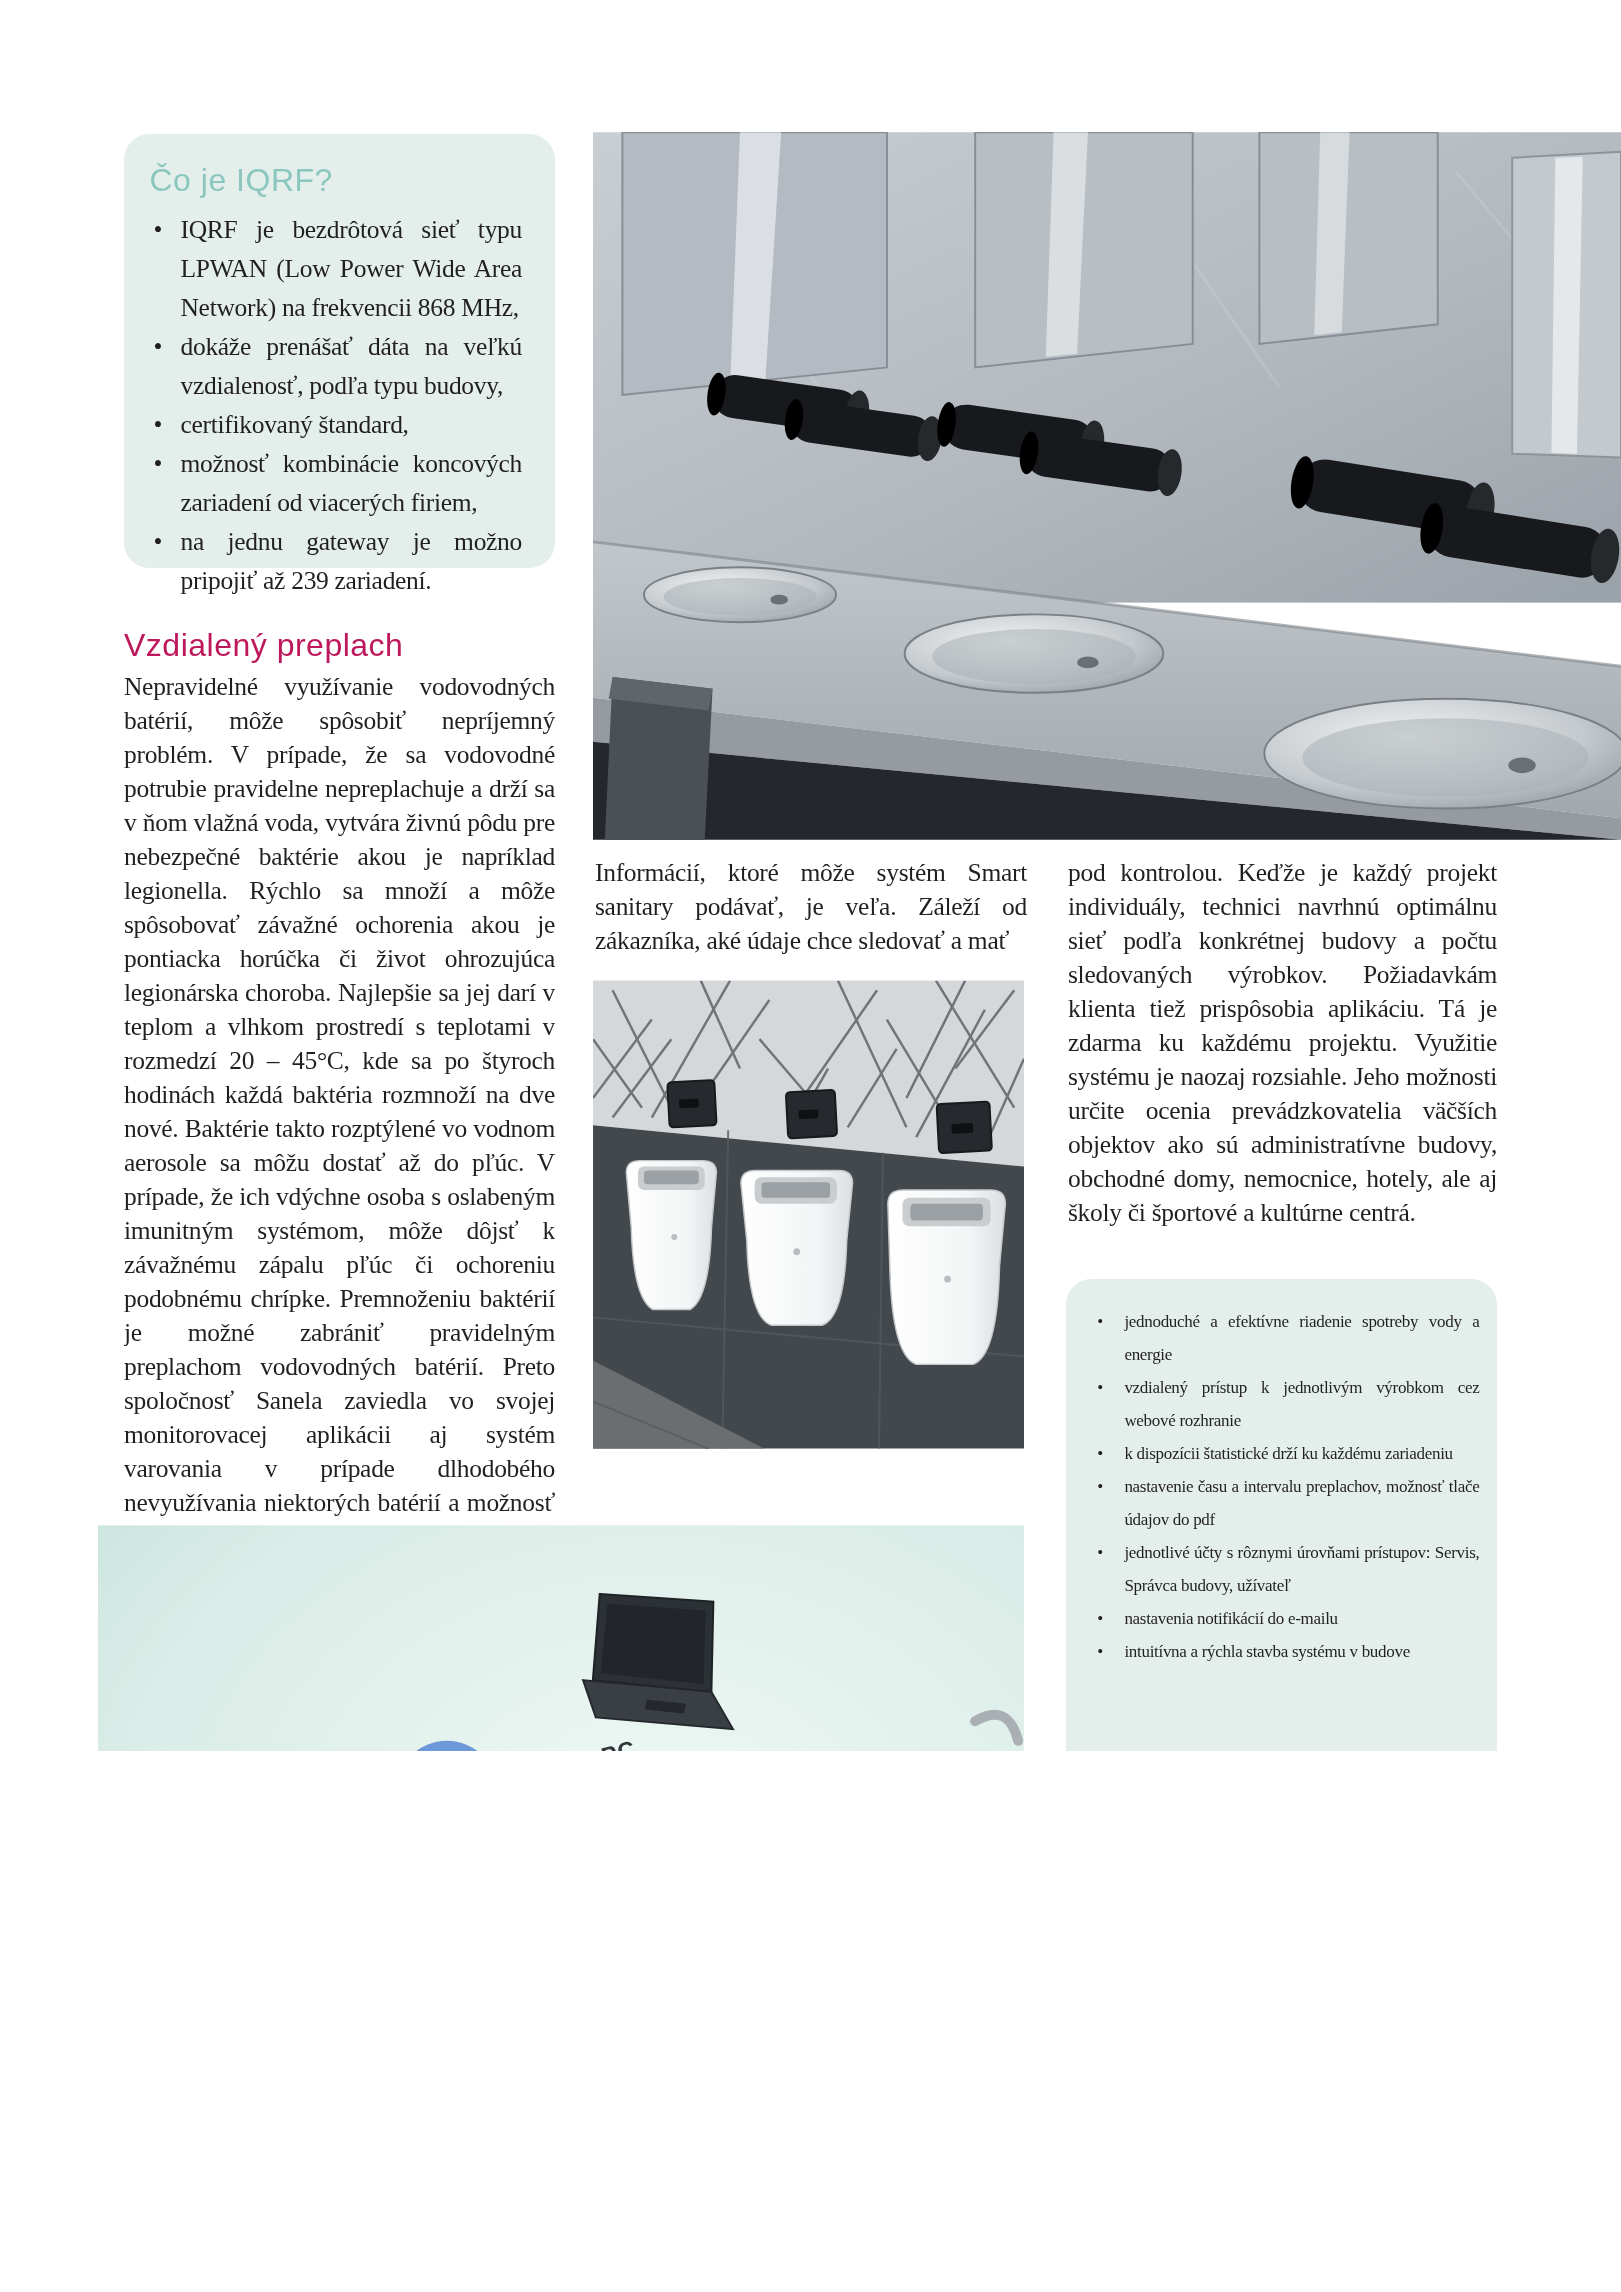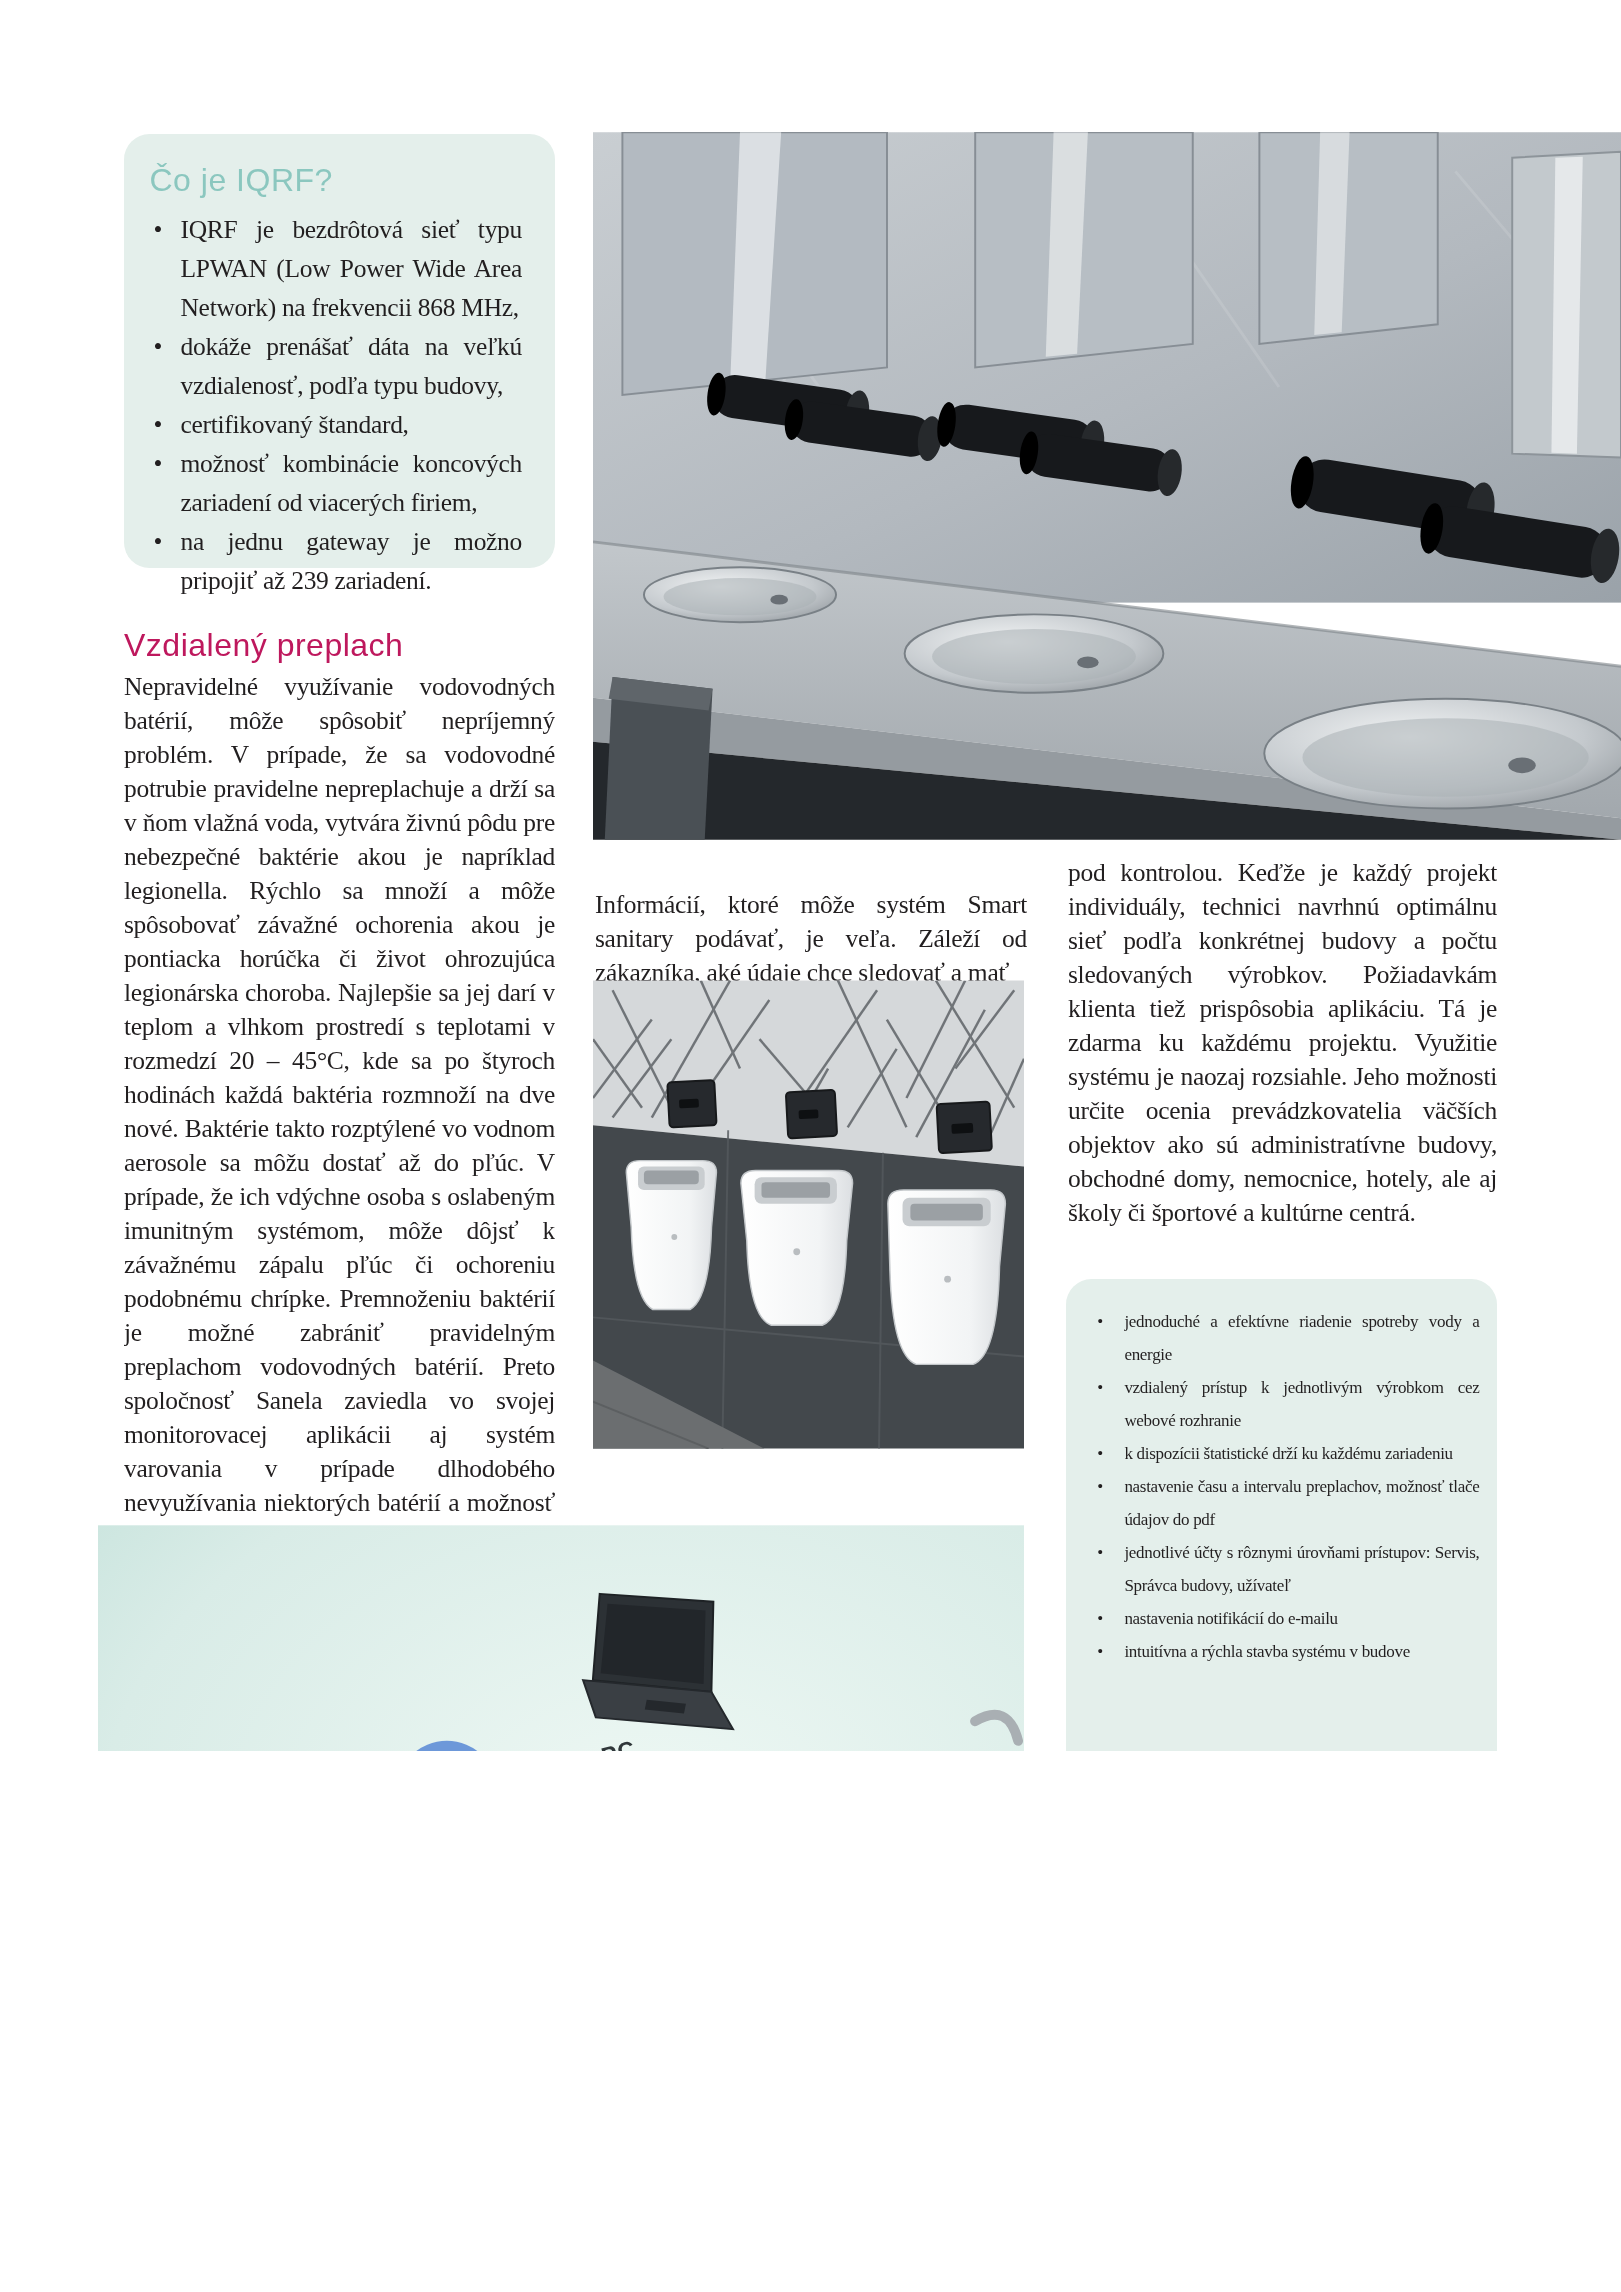--- a/index.html
+++ b/index.html
@@ -17,21 +17,21 @@
   #box-benefits ul.bullets{font-size:17px;line-height:33px;}
   
   .col-heading{font-family:"Liberation Sans",sans-serif;font-weight:400;font-size:32px;
                line-height:37px;color:#be185d;margin:0;letter-spacing:0.5px;}
   .body-text{font-size:25.5px;line-height:34px;text-align:justify;letter-spacing:-0.3px;
              margin:5.9px 0 0 0;}
   
   #box-info{left:124px;top:134px;width:431px;height:434px;padding:27.4px 33px 0 25.5px;}
   #col1{left:124px;top:627px;width:431px;height:889px;overflow:hidden;}
   #photo-sinks{left:593px;top:132px;width:1028px;height:708px;}
-  #col2{left:595px;top:856px;width:432px;height:110px;overflow:hidden;margin-top:32px;}
+  #col2{left:595px;top:856px;width:432px;height:110px;overflow:hidden;}
   #col3{left:1068px;top:856px;width:429px;height:410px;overflow:hidden;}
   #photo-urinals{left:593px;top:980px;width:431px;height:469px;}
   #box-benefits{left:1066px;top:1279px;width:431px;height:585px;padding:25.5px 17.6px 0 27.4px;overflow:hidden;}
   #s-badge{position:absolute;right:23.5px;bottom:27.4px;width:35px;height:35px;border-radius:50%;
            background:#8cccc3;color:#ffffff;font-family:"Liberation Sans",sans-serif;
            font-weight:bold;font-size:25.5px;line-height:35px;text-align:center;}
   #diagram{left:98px;top:1525px;width:926px;height:663px;}
   #credit{left:1066px;top:1937px;width:431px;text-align:right;
           font-family:Liberation Mono, monospace;font-size:25.5px;color:#3c3c3c;}
   #credit-bar{left:1535px;top:1934px;width:86px;height:35px;background:#8ed1c8;}

